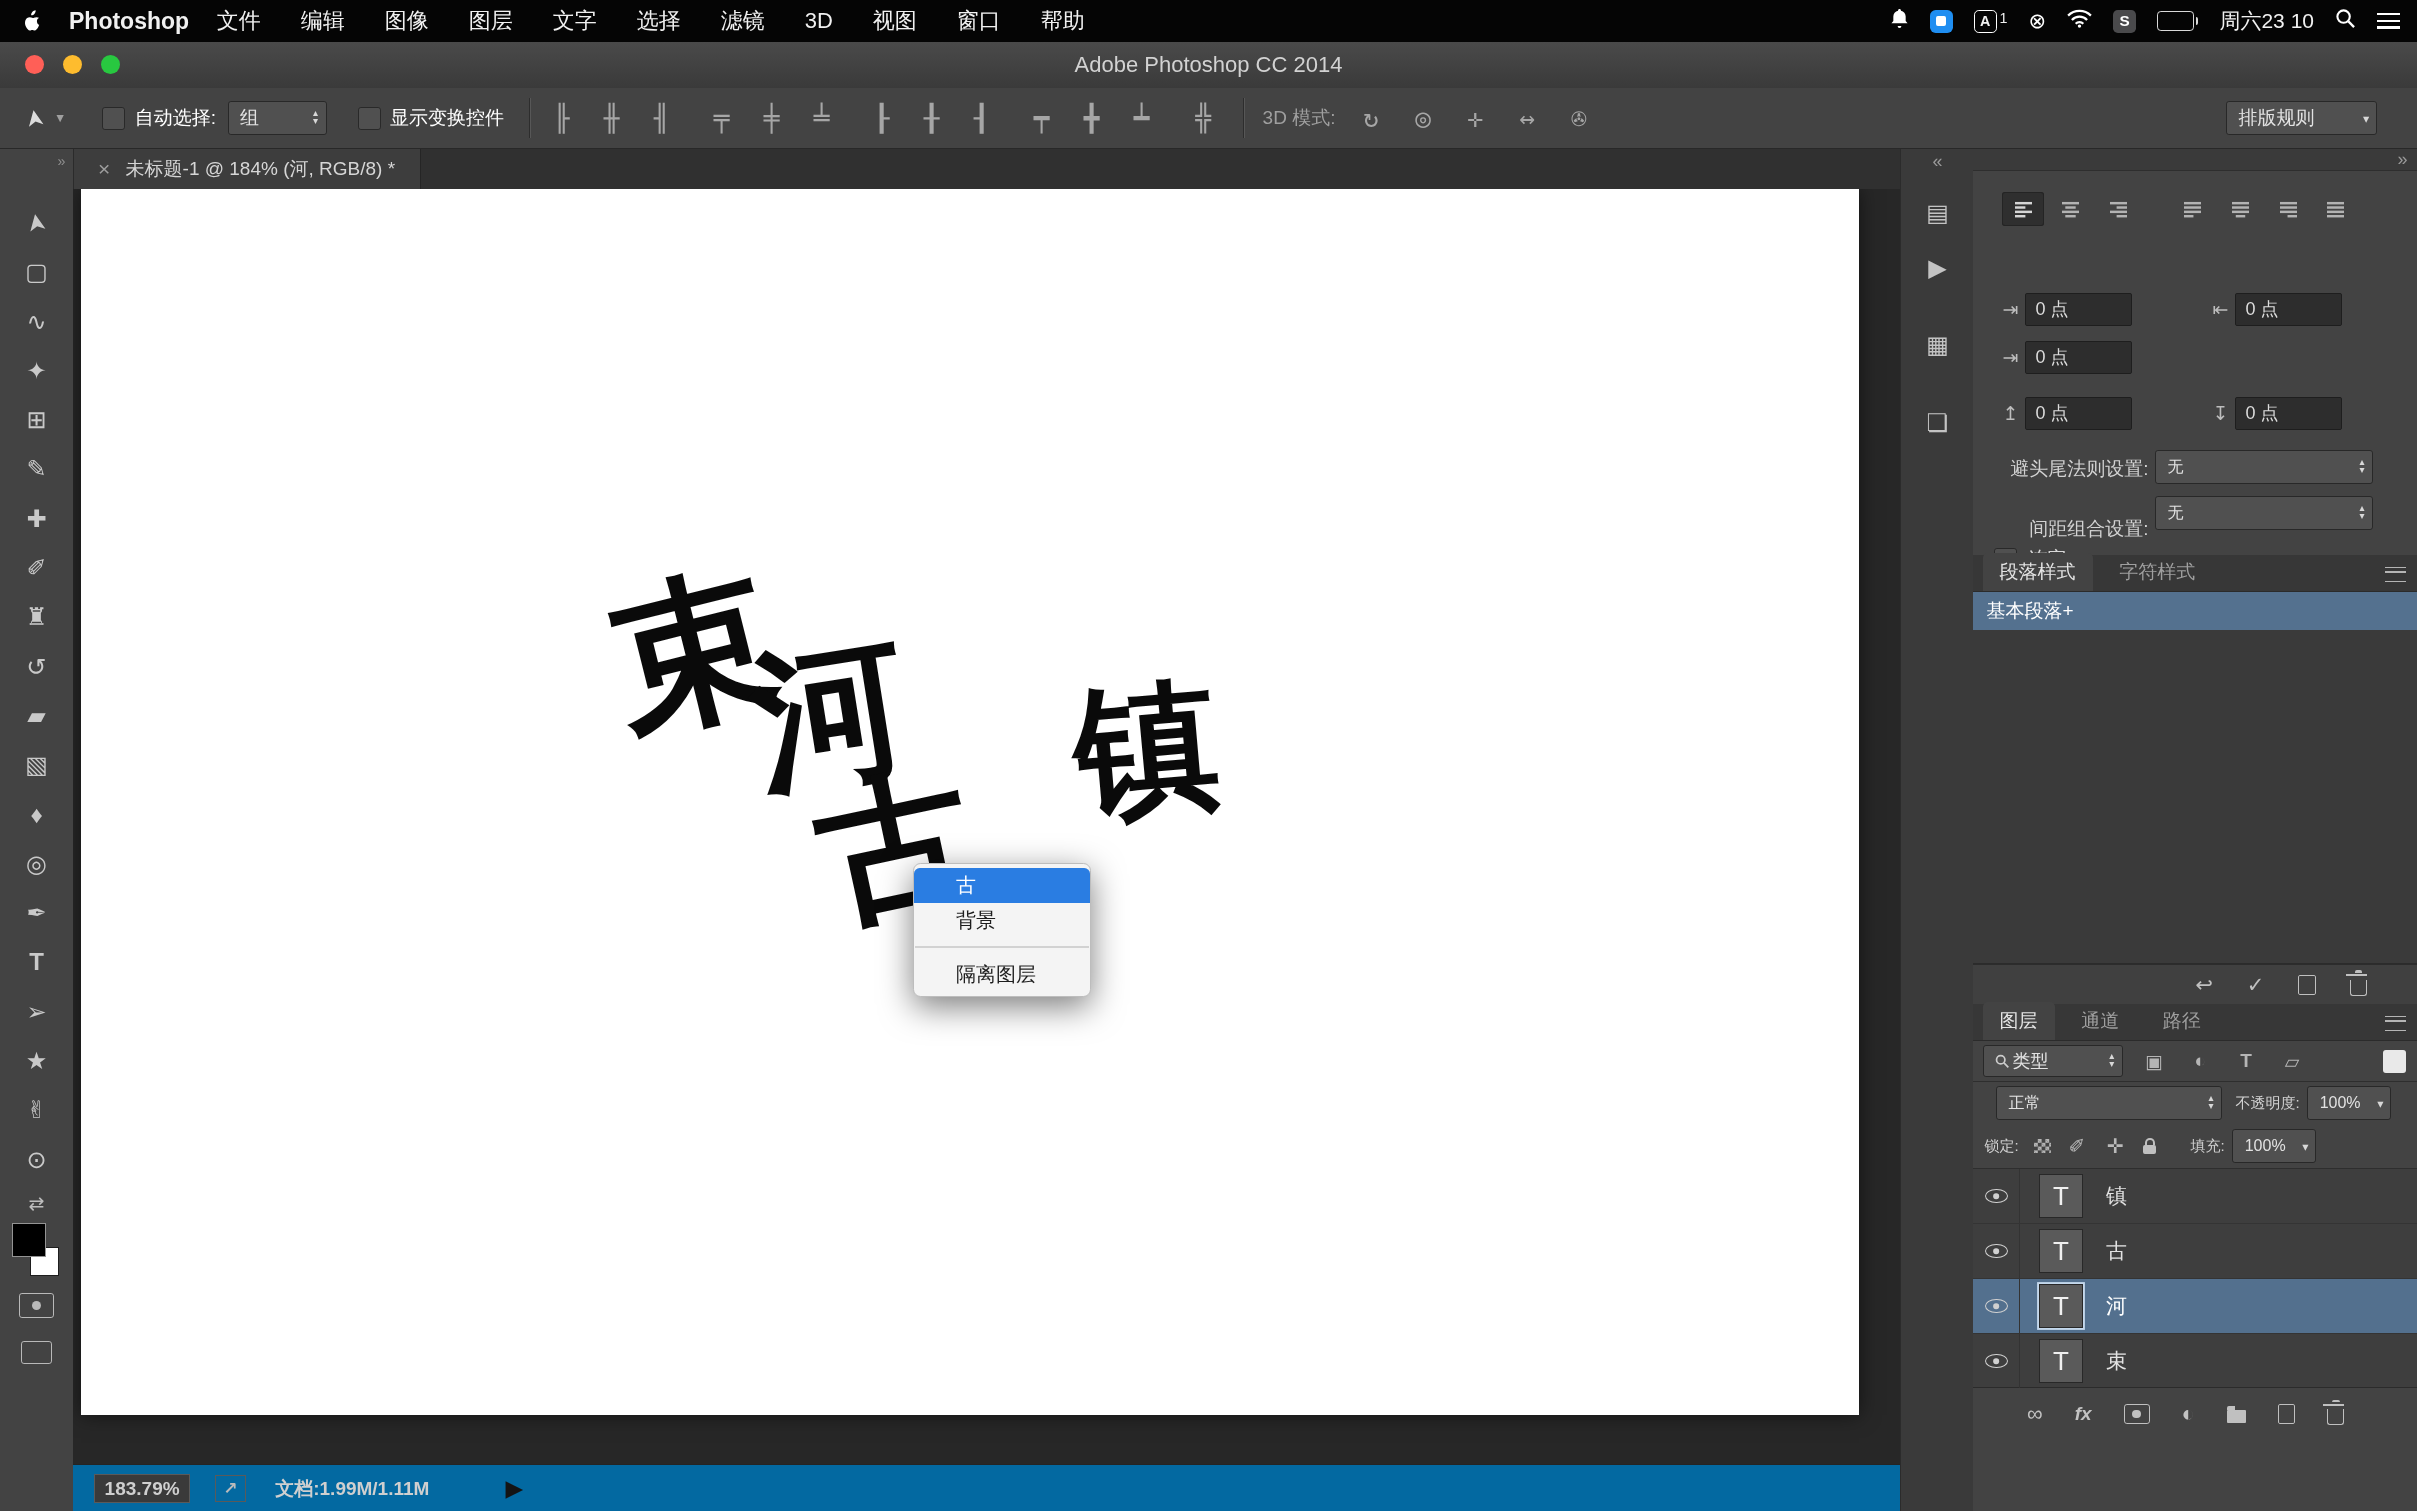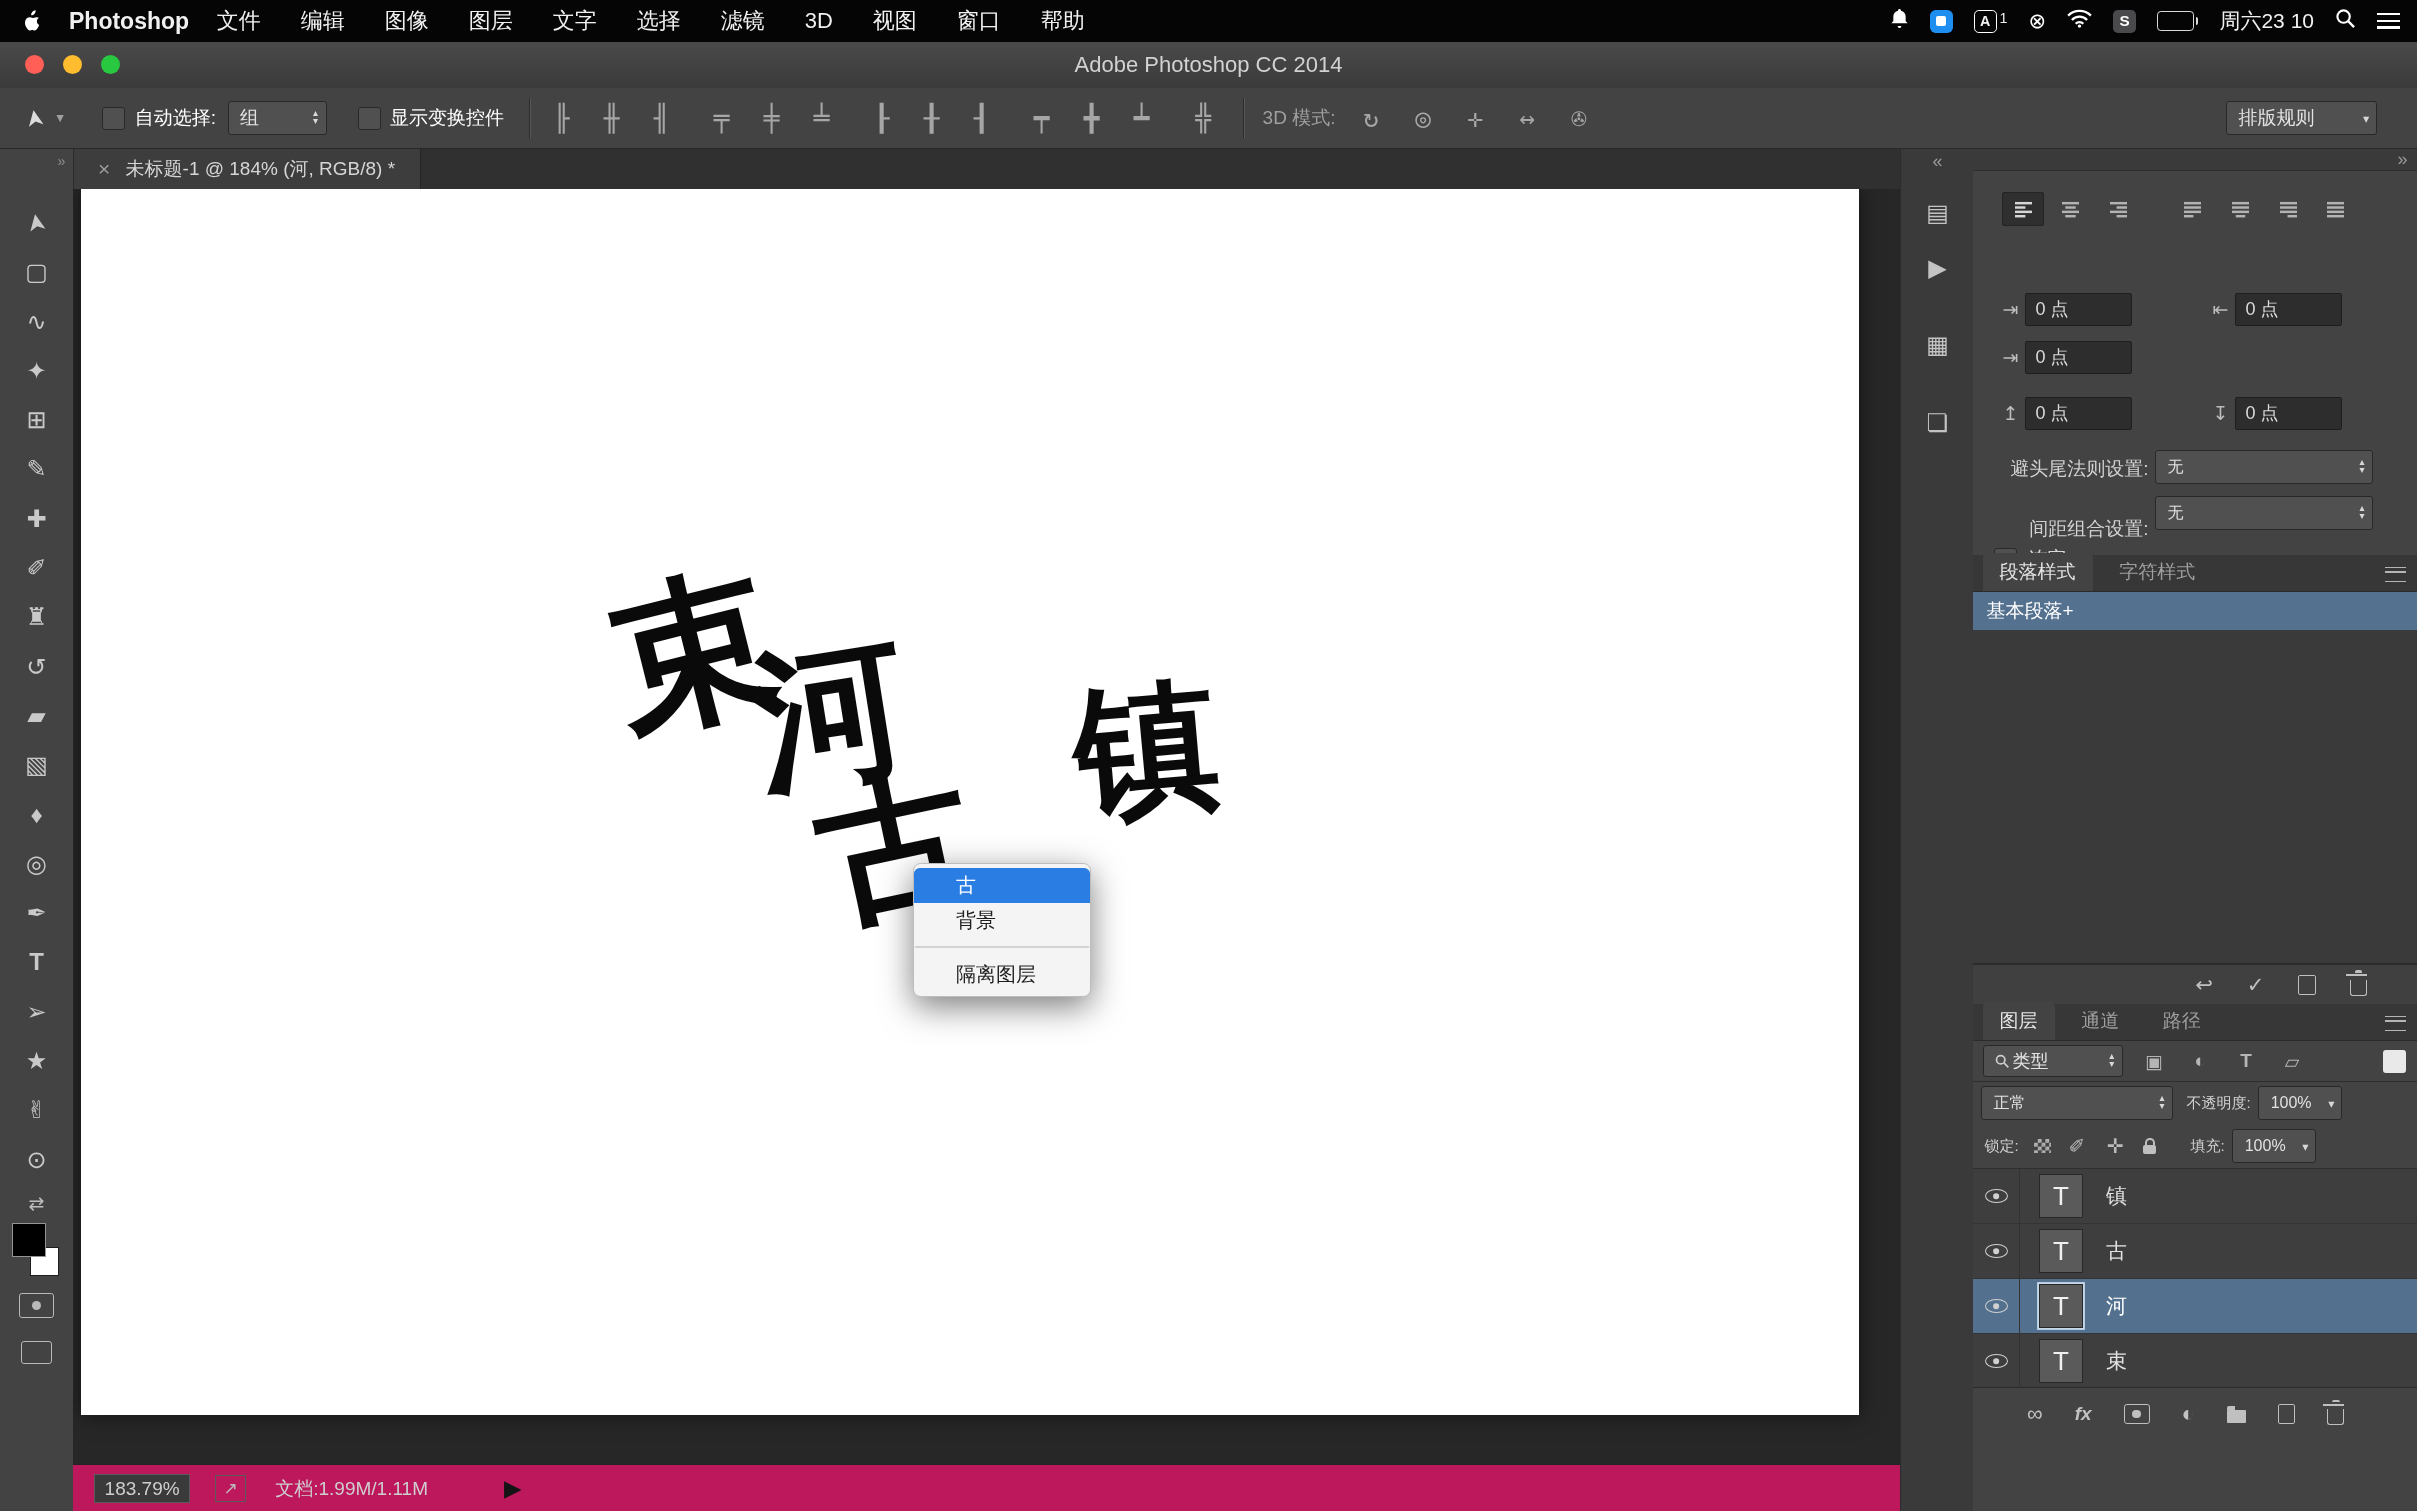--- a/index.html
+++ b/index.html
@@ -71,21 +71,21 @@
   #document{position:absolute;left:7.6px;top:0;width:1778px;height:1226px;background:#ffffff;box-shadow:0 0 19px rgba(0,0,0,.55);}
   .calli{position:absolute;color:#0a0a0a;font-family:"DejaVu Serif","Liberation Serif",serif;font-weight:700;line-height:1;}
 
   
   #contextmenu{position:absolute;left:840px;top:674px;width:176px;background:#f4f4f4;border:1px solid #bdbdbd;border-radius:7.6px;box-shadow:0 9.6px 32.5px rgba(0,0,0,.5);padding:3.8px 0;z-index:30;}
   .cm-item{height:35px;display:flex;align-items:center;padding-left:42px;font-size:20px;color:#1d1d1d;}
   .cm-item.sel{background:#2a7de2;color:#fff;border-radius:5.7px 5.7px 0 0;}
   .cm-sep{height:1.9px;background:#d2d2d2;margin:8.6px 1px;}
 
   
-  #statusbar{position:absolute;left:73px;top:1464px;width:1828px;height:47px;background:#be185d;border-top:1px solid #242424;display:flex;align-items:center;font-size:19px;color:#cfcfcf;}
+  #statusbar{position:absolute;left:73px;top:1464px;width:1828px;height:47px;background:#0369a1;border-top:1px solid #242424;display:flex;align-items:center;font-size:19px;color:#cfcfcf;font-weight:bold;}
   .zoomfield{margin-left:21px;background:#3a3a3a;border:1px solid #5a5a5a;padding:2.9px 9.6px;}
   .exporticon{margin-left:25px;width:29px;height:25px;border:1px solid #5a5a5a;display:flex;align-items:center;justify-content:center;color:#bbb;font-size:17px;}
   .docinfo{margin-left:29px;}
   .playtri{margin-left:76px;color:#141414;font-size:23px;}
 
   
   #panelstrip{position:absolute;left:1900px;top:149px;width:73px;bottom:0;background:#3a3a3a;border-left:1px solid #2b2b2b;border-right:1px solid #2b2b2b;}
   .ps-collapse{position:absolute;top:1.9px;left:0;width:100%;text-align:center;color:#9a9a9a;font-size:18px;}
   .ps-icon{position:absolute;left:0;width:100%;text-align:center;color:#c3c3c3;font-size:24px;}
 
@@ -531,21 +531,21 @@
               <span>▼</span>
             </span>
         </div>
         <span class="ficon">▣</span>
         <span class="ficon">◐</span>
         <span class="ficon bold">T</span>
         <span class="ficon">▱</span>
         <span class="fsq"></span>
       </div>
       <div class="blendrow">
-        <div class="ddl" style="margin-left:8px;width:192px;">
+        <div class="ddl" style="margin-left:23px;width:226px;">
           <span>正常</span>
           <span class="stp">
               <span>▲</span>
               <span>▼</span>
             </span>
         </div>
         <span class="rowlabel" style="margin-left:13.4px;">不透明度:</span>
         <div class="ddl" style="margin-left:7.6px;width:84px;">
           <span>100%</span>
           <span class="caret">▾</span>

